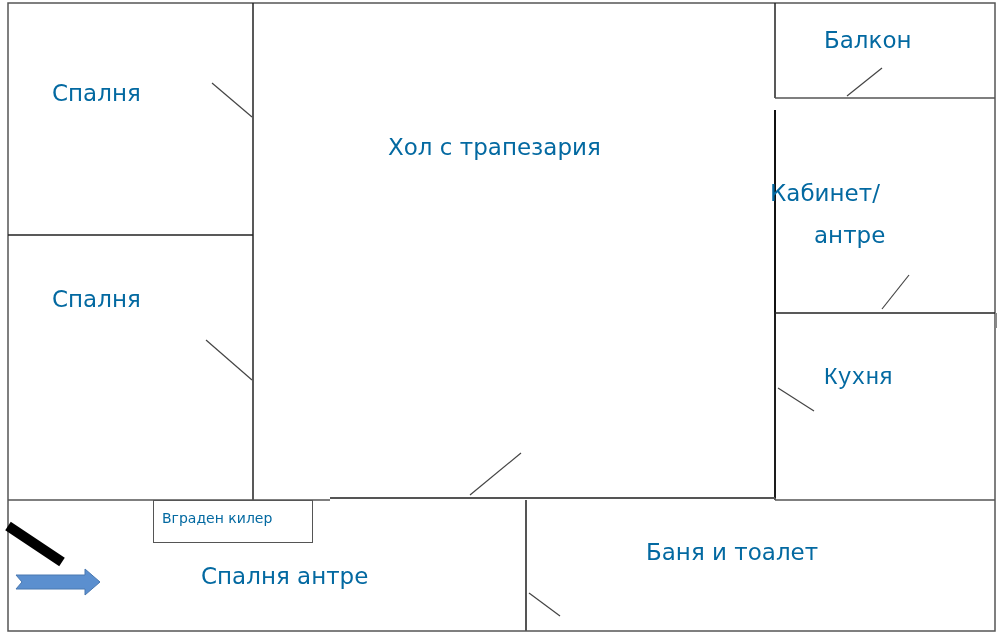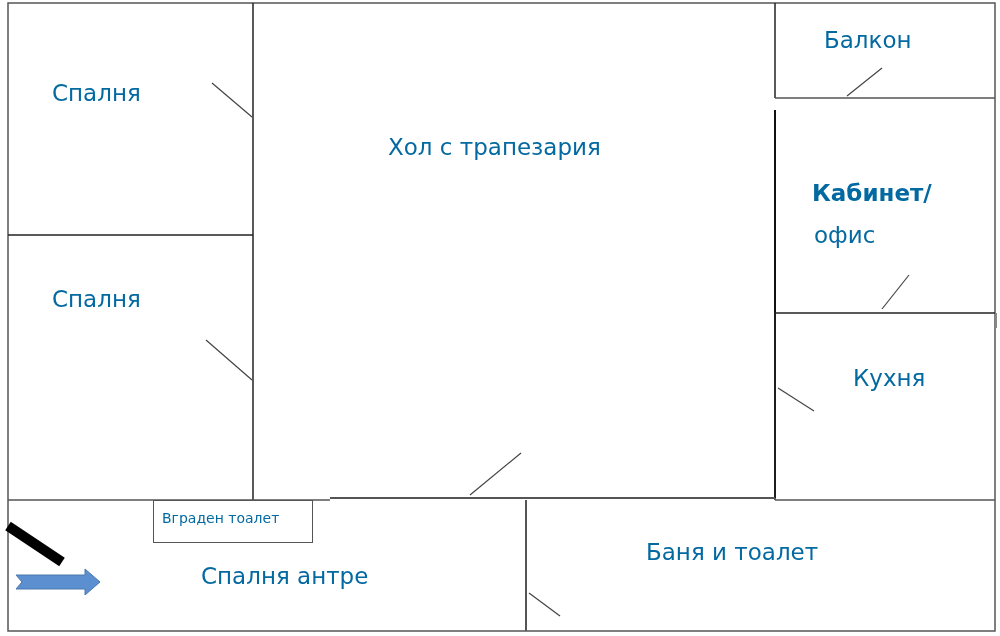--- a/index.html
+++ b/index.html
@@ -59,23 +59,23 @@
     <line x1="778" y1="388" x2="814" y2="411"></line>
     <line x1="529" y1="593" x2="560" y2="616"></line>
   </g>
 
   <line x1="8" y1="526" x2="62" y2="562" stroke="#000000" stroke-width="10"></line>
 
   <polygon points="16,575 85,575 85,569 100,582 85,595 85,589 16,589 22,582" fill="#5b8fcf" stroke="#4a78b0" stroke-width="1"></polygon>
 </svg>
 
 <div class="closet-box" style="left:153px; top:500px; width:160px; height:43px;"></div>
-<div class="lbl small-label" style="left:162px; top:509px;">Вграден тоалет</div>
+<div class="lbl small-label" style="left:162px; top:509px;">Вграден килер</div>
 
 <div class="lbl room-label" style="left:52px; top:79px;">Спалня</div>
 <div class="lbl room-label" style="left:52px; top:285px;">Спалня</div>
 <div class="lbl room-label" style="left:388px; top:106px;margin-top:27px;">Хол с трапезария</div>
 <div class="lbl room-label" style="left:824px; top:26px;">Балкон</div>
-<div class="lbl room-label" style="left:812px; top:179px;font-weight:bold;">Кабинет/</div>
-<div class="lbl room-label" style="left:814px; top:221px;">офис</div>
-<div class="lbl room-label" style="left:853px; top:364px;">Кухня</div>
+<div class="lbl room-label" style="left:770px; top:179px;">Кабинет/</div>
+<div class="lbl room-label" style="left:814px; top:221px;">антре</div>
+<div class="lbl room-label" style="left:824px; top:364px;font-family:Liberation Mono, monospace;">Кухня</div>
 <div class="lbl room-label" style="left:201px; top:562px;">Спалня антре</div>
 <div class="lbl room-label" style="left:646px; top:538px;">Баня и тоалет</div>
 
 </body></html>

